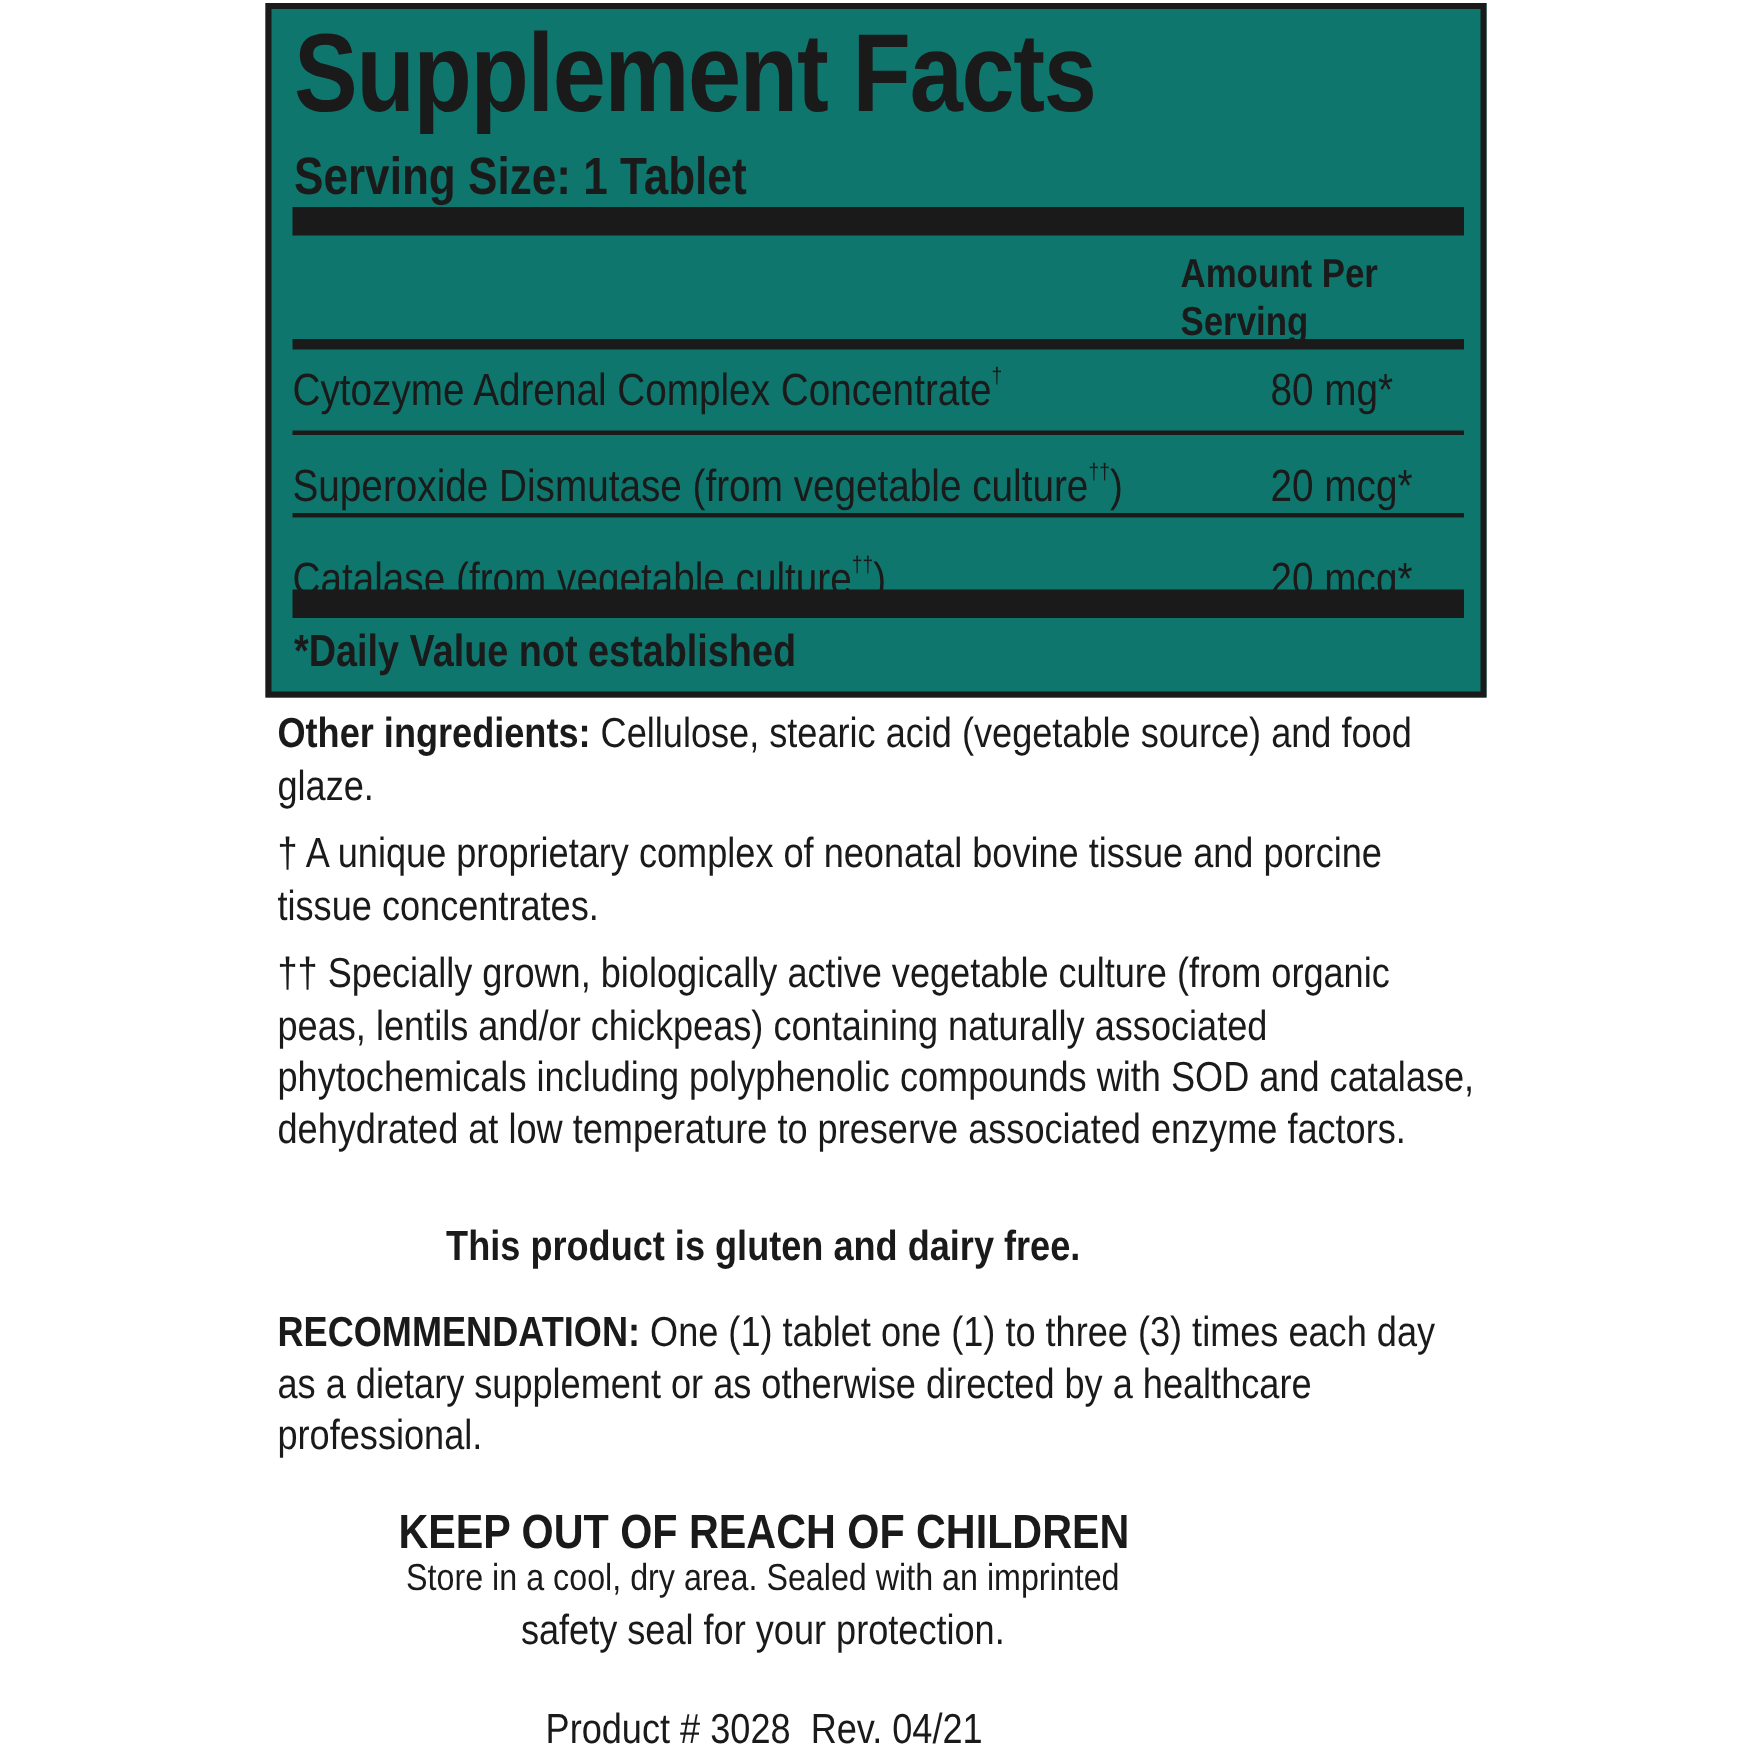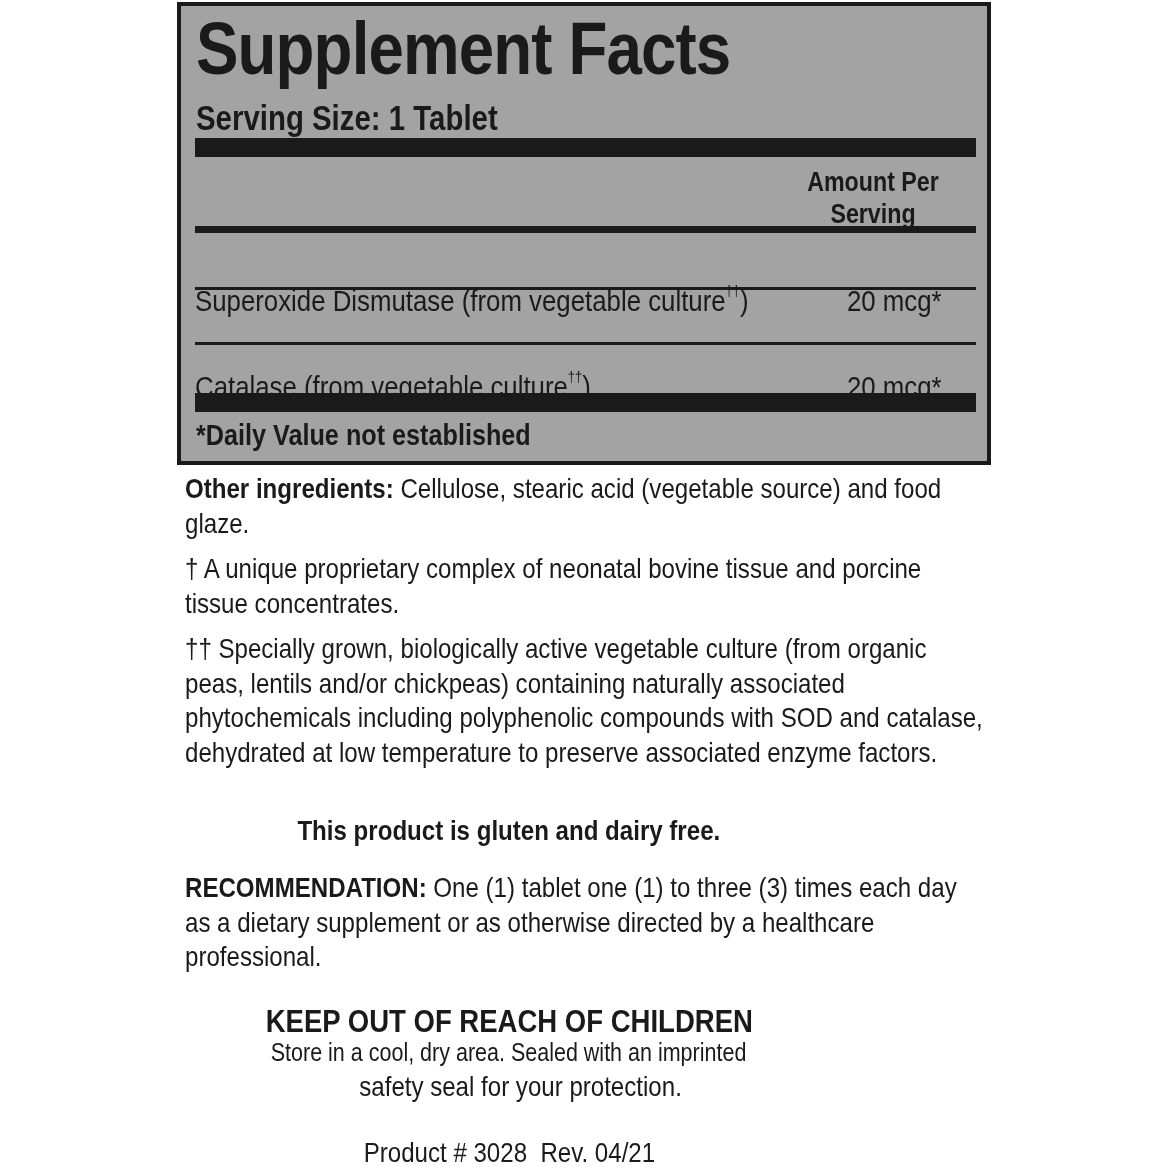--- a/index.html
+++ b/index.html
@@ -1,27 +1,27 @@
 <!DOCTYPE html>
 <html><head>
 <meta charset="utf-8">
 <style>
   html, body { margin:0; padding:0; background:#ffffff; }
   body { width:1167px; height:1167px; position:relative; overflow:hidden;
          font-family:"Liberation Sans", "DejaVu Sans", sans-serif; color:#1a1a1a; }
   .box { position:absolute; left:177px; top:2px; width:806px; height:455px;
-         border:4px solid #1a1a1a; background:#a3a3a3; }
+         border:4px solid #1a1a1a; background:#0f766e; }
   .title { position:absolute; left:15px; top:6px; font-weight:bold; font-size:74px;
            letter-spacing:-1px; line-height:1; transform:scaleX(0.86); transform-origin:left top; white-space:nowrap; }
   .serving { position:absolute; left:15px; top:92px; font-weight:bold; font-size:35px;
              transform:scaleX(0.84); transform-origin:left top; white-space:nowrap; }
   .bar-thick { position:absolute; left:14px; width:781px; height:19px; background:#1a1a1a; }
   .bar-mid { position:absolute; left:14px; width:781px; height:7px; background:#1a1a1a; }
   .bar-thin { position:absolute; left:14px; width:781px; height:3px; background:#1a1a1a; }
-  .amt-head { position:absolute; right:14px; top:160px; width:200px; text-align:center;
+  .amt-head { position:absolute; right:14px; top:160px; width:200px; 
               font-weight:bold; font-size:27px; line-height:32px; }
   .amt-head span { display:block; transform:scaleX(0.86); }
   .row { position:absolute; left:14px; width:781px; height:52px; }
   .row .name { position:absolute; left:0; top:10px; font-size:30px; white-space:nowrap;
                transform:scaleX(0.86); transform-origin:left top; }
   .row .amt { position:absolute; left:652px; top:10px; font-size:30px; white-space:nowrap;
               transform:scaleX(0.86); transform-origin:left top; }
   sup { font-size:15px; vertical-align:top; position:relative; top:-2px; }
   .dv { position:absolute; left:15px; top:412px; font-weight:bold; font-size:30px;
         transform:scaleX(0.84); transform-origin:left top; white-space:nowrap; }
@@ -37,23 +37,27 @@
 <div class="box">
   <div class="title">Supplement Facts</div>
   <div class="serving">Serving Size: 1 Tablet</div>
   <div class="bar-thick" style="top:132px"></div>
   <div class="amt-head">
     <span>Amount Per</span>
     <span>Serving</span>
   </div>
   <div class="bar-mid" style="top:220px"></div>
 
+  <div class="row" style="top:228px">
+    <div class="name"><span>Cytozyme Adrenal Complex Concentrate</span><sup>†</sup><span></span></div>
+    <div class="amt">80 mg*</div>
+  </div>
   <div class="bar-thin" style="top:281px"></div>
 
-  <div class="row" style="top:268px">
+  <div class="row" style="top:292px">
     <div class="name"><span>Superoxide Dismutase (from vegetable culture</span><sup>††</sup><span>)</span></div>
     <div class="amt">20 mcg*</div>
   </div>
   <div class="bar-thin" style="top:336px"></div>
 
   <div class="row" style="top:354px">
     <div class="name"><span>Catalase (from vegetable culture</span><sup>††</sup><span>)</span></div>
     <div class="amt">20 mcg*</div>
   </div>
   <div class="bar-thick" style="top:387px"></div>
@@ -65,15 +69,15 @@
 <div class="para" style="top:552px">† A unique proprietary complex of neonatal bovine tissue and porcine tissue concentrates.</div>
 
 <div class="para" style="top:632px">†† Specially grown, biologically active vegetable culture (from organic peas, lentils and/or chickpeas) containing naturally associated phytochemicals including polyphenolic compounds with SOD and catalase, dehydrated at low temperature to preserve associated enzyme factors.</div>
 
 <div class="center" style="top:815px; font-weight:bold; font-size:28px;"><span>This product is gluten and dairy free.</span></div>
 
 <div class="para" style="top:871px"><b>RECOMMENDATION:</b><span> One (1) tablet one (1) to three (3) times each day as a dietary supplement or as otherwise directed by a healthcare professional.</span></div>
 
 <div class="center" style="top:1003px; font-weight:bold; font-size:32px;"><span>KEEP OUT OF REACH OF CHILDREN</span></div>
 <div class="center" style="top:1038px; font-size:25px;"><span>Store in a cool, dry area. Sealed with an imprinted</span></div>
-<div class="center" style="top:1071px; font-size:28px;padding-left:12px;"><span>safety seal for your protection.</span></div>
+<div class="center" style="top:1071px; font-size:28px;"><span>safety seal for your protection.</span></div>
 
 <div class="center" style="top:1137px; font-size:28px; white-space:pre;"><span style="white-space:pre">Product # 3028  Rev. 04/21</span></div>
 
 </body></html>

